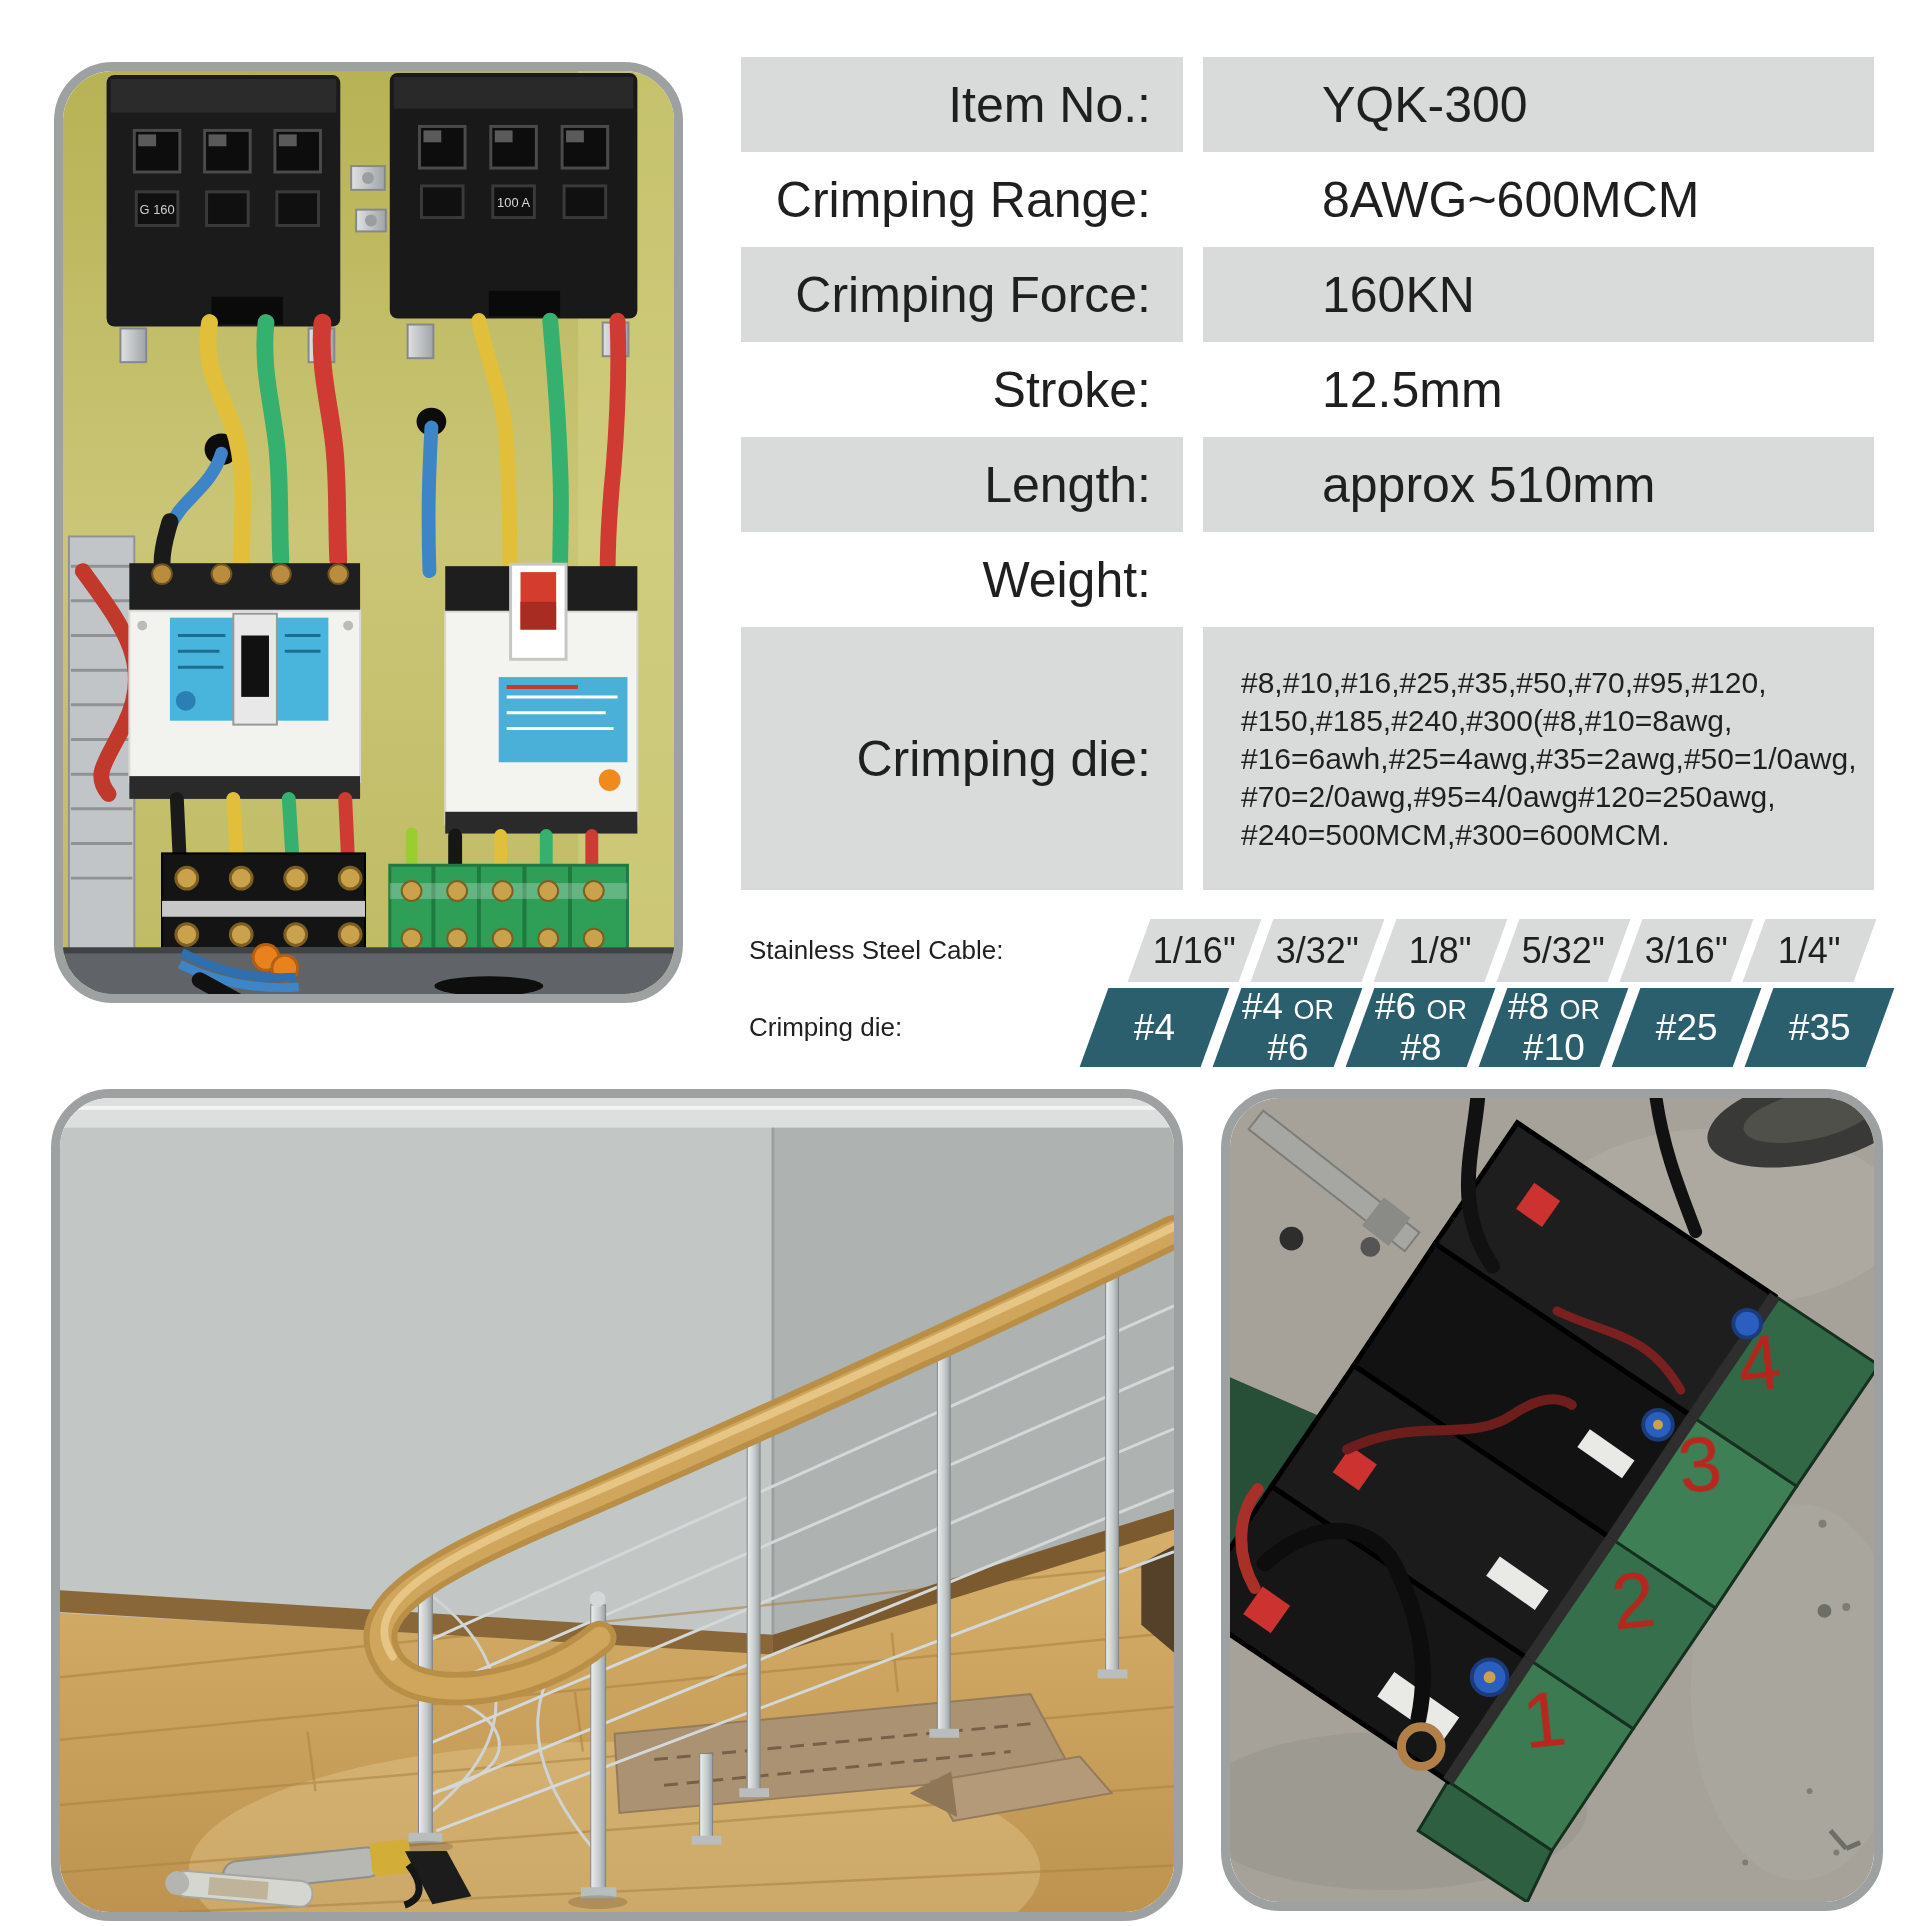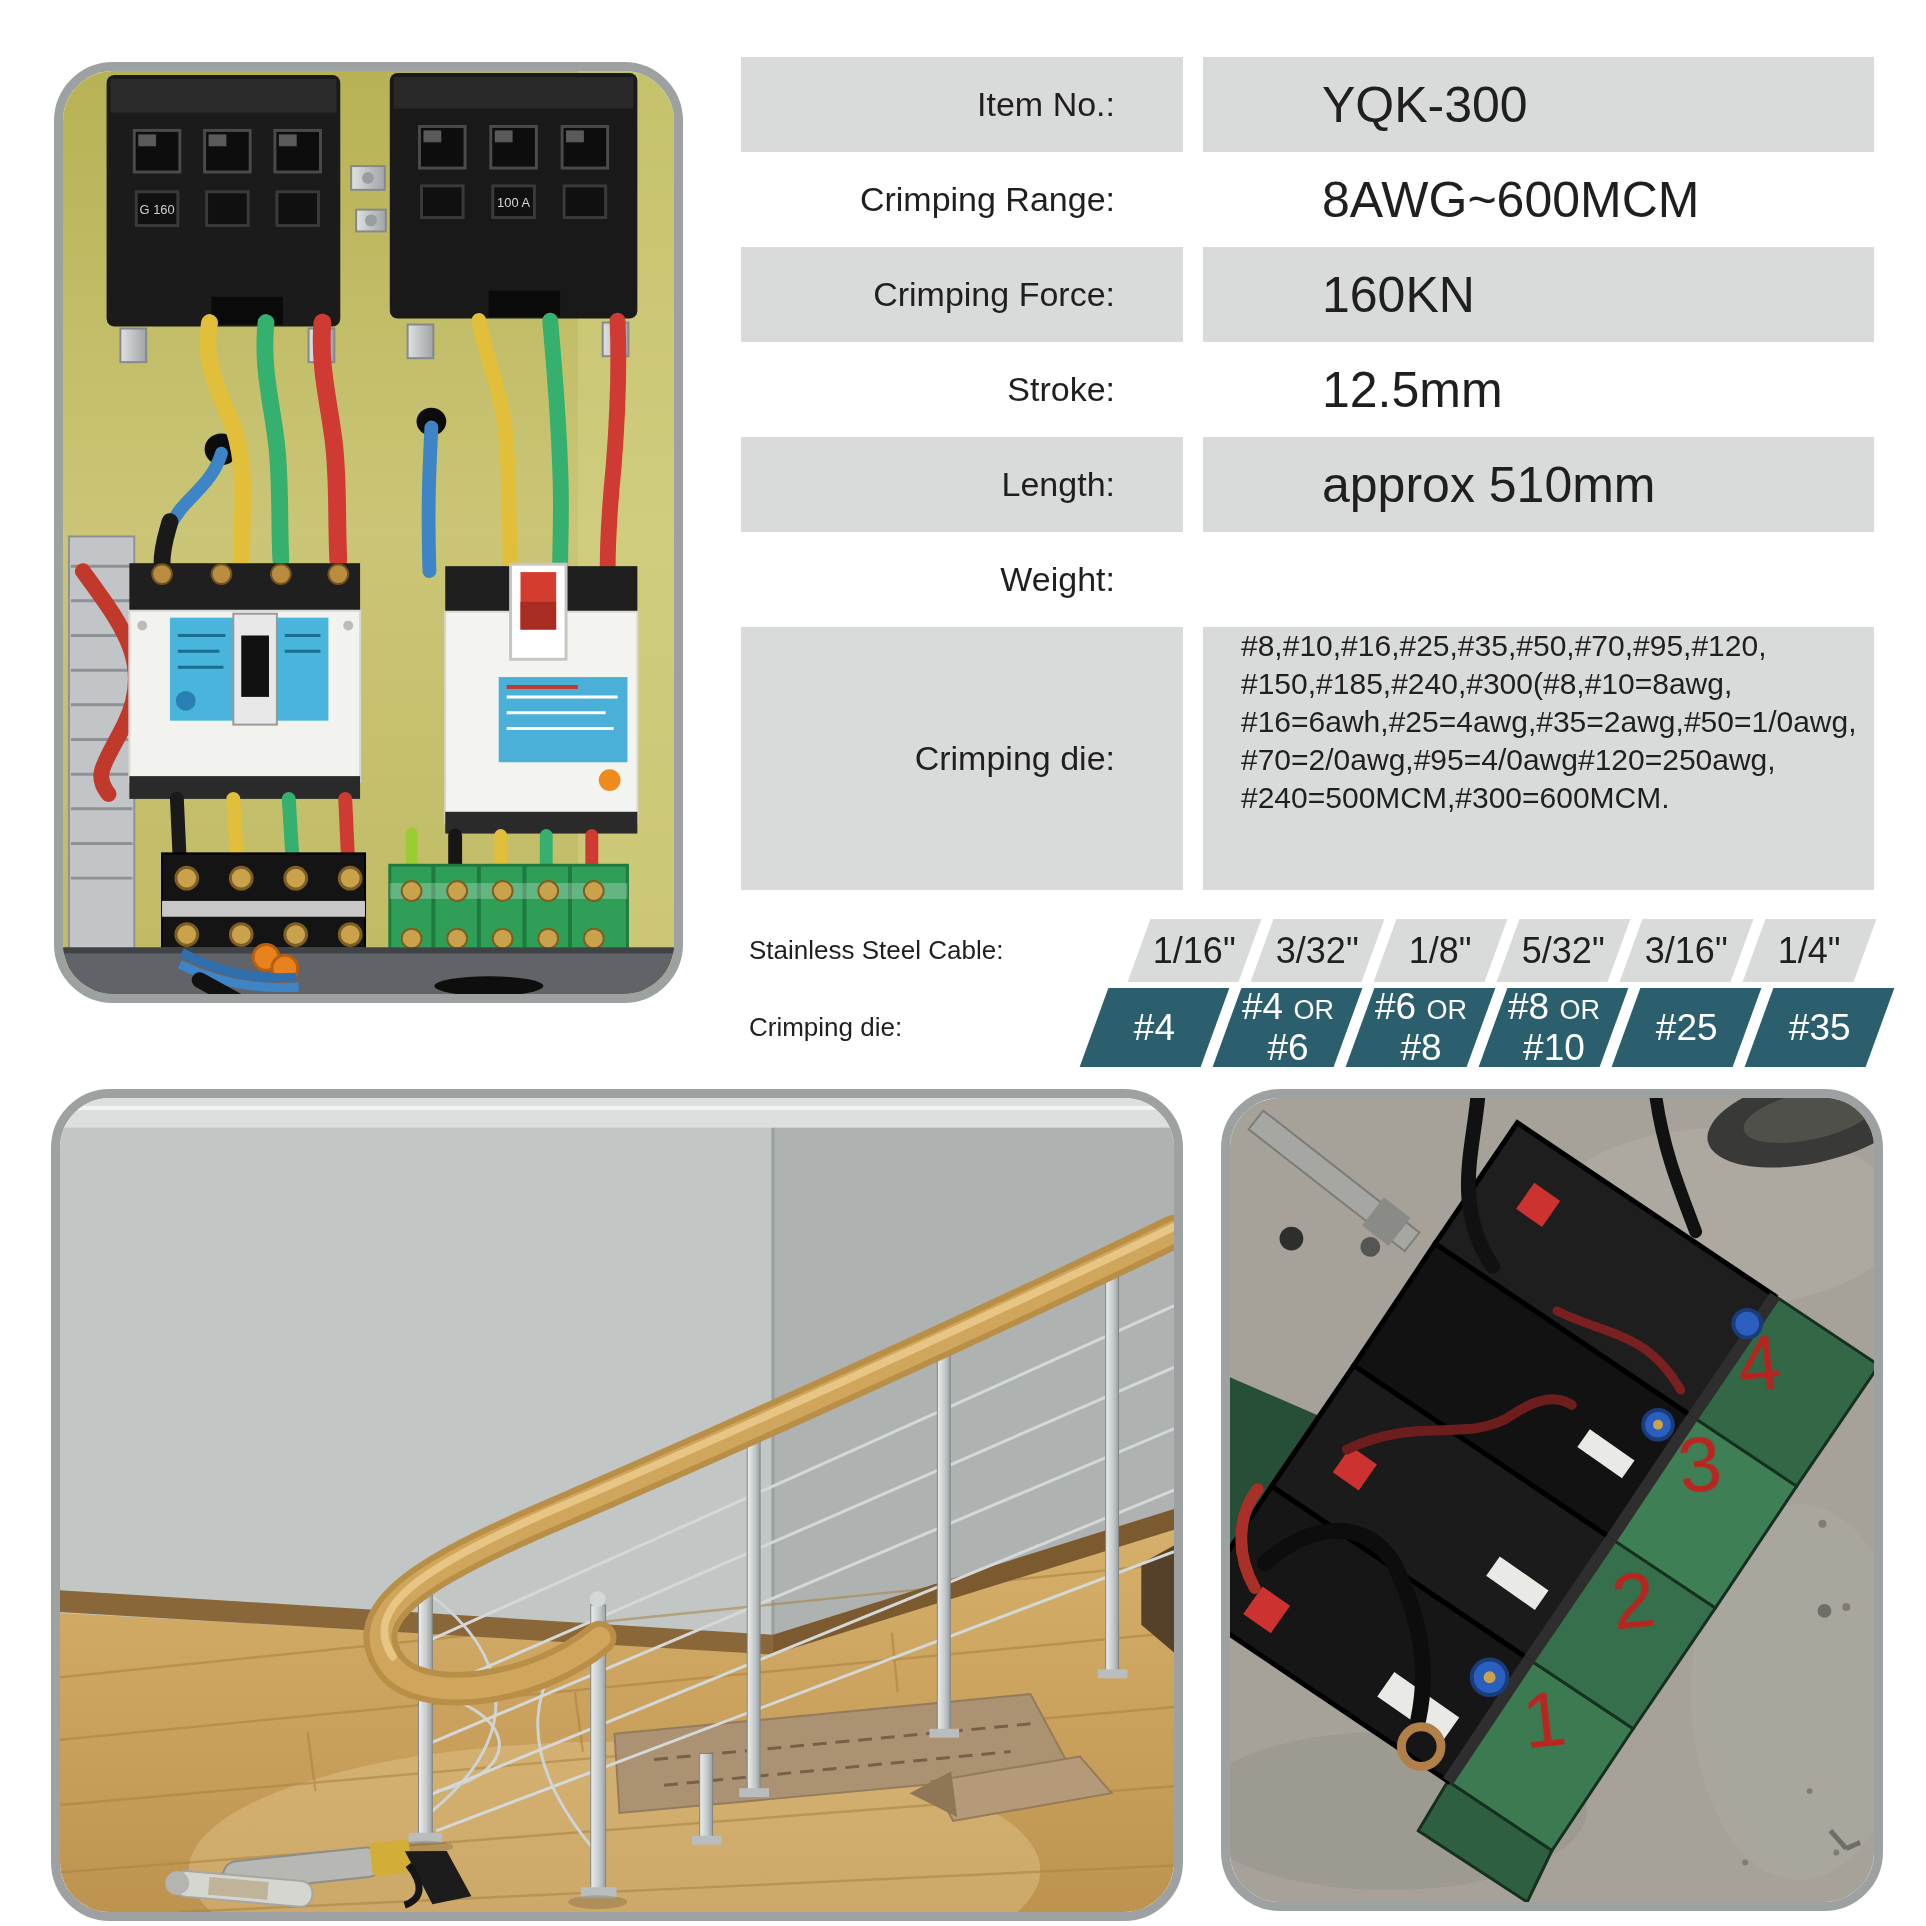--- a/index.html
+++ b/index.html
@@ -11,25 +11,25 @@
   .photo svg{display:block;width:100%;height:100%;}
   .photo-panel{left:54px;top:50px;width:611px;height:923px;margin-top:12px;}
   .photo-railing{left:51px;top:1089px;width:1114px;height:814px;}
   .photo-battery{left:1221px;top:1089px;width:644px;height:804px;}
 
   
   .spec{position:absolute;left:741px;top:57px;width:1133px;}
   .srow{display:flex;height:95px;}
   .srow.big{height:263px;}
   .scell{display:flex;align-items:center;}
-  .slabel{width:442px;justify-content:flex-end;text-align:right;padding-right:68px;box-sizing:border-box;font-size:34px;}
+  .slabel{width:442px;justify-content:flex-end;text-align:right;padding-right:32px;box-sizing:border-box;font-size:50px;}
   .sgap{width:20px;}
   .svalue{flex:1;padding-left:119px;box-sizing:border-box;font-size:50px;}
   .srow.gray .slabel,.srow.gray .svalue{background:var(--row_gray,#d9dbda);}
-  .srow.big .svalue{flex-direction:column;justify-content:flex-start;align-items:flex-start;padding-left:38px;}
+  .srow.big .svalue{flex-direction:column;justify-content:center;align-items:flex-start;padding-left:38px;}
   .dieline{font-size:30px;line-height:38px;white-space:nowrap;}
 
   
   .slant-label{position:absolute;display:flex;align-items:center;font-size:26px;}
   .cable-label{left:749px;top:919px;height:63px;}
   .die-label{left:749px;top:988px;height:79px;}
   .slant-row{position:absolute;display:flex;}
   .sizes-row{left:1139px;top:919px;gap:12px;}
   .dies-row{left:1094px;top:988px;gap:12px;}
   .size-cell{width:111px;height:63px;background:var(--row_gray,#d9dbda);transform:skewX(-20deg);display:flex;align-items:center;justify-content:center;}

